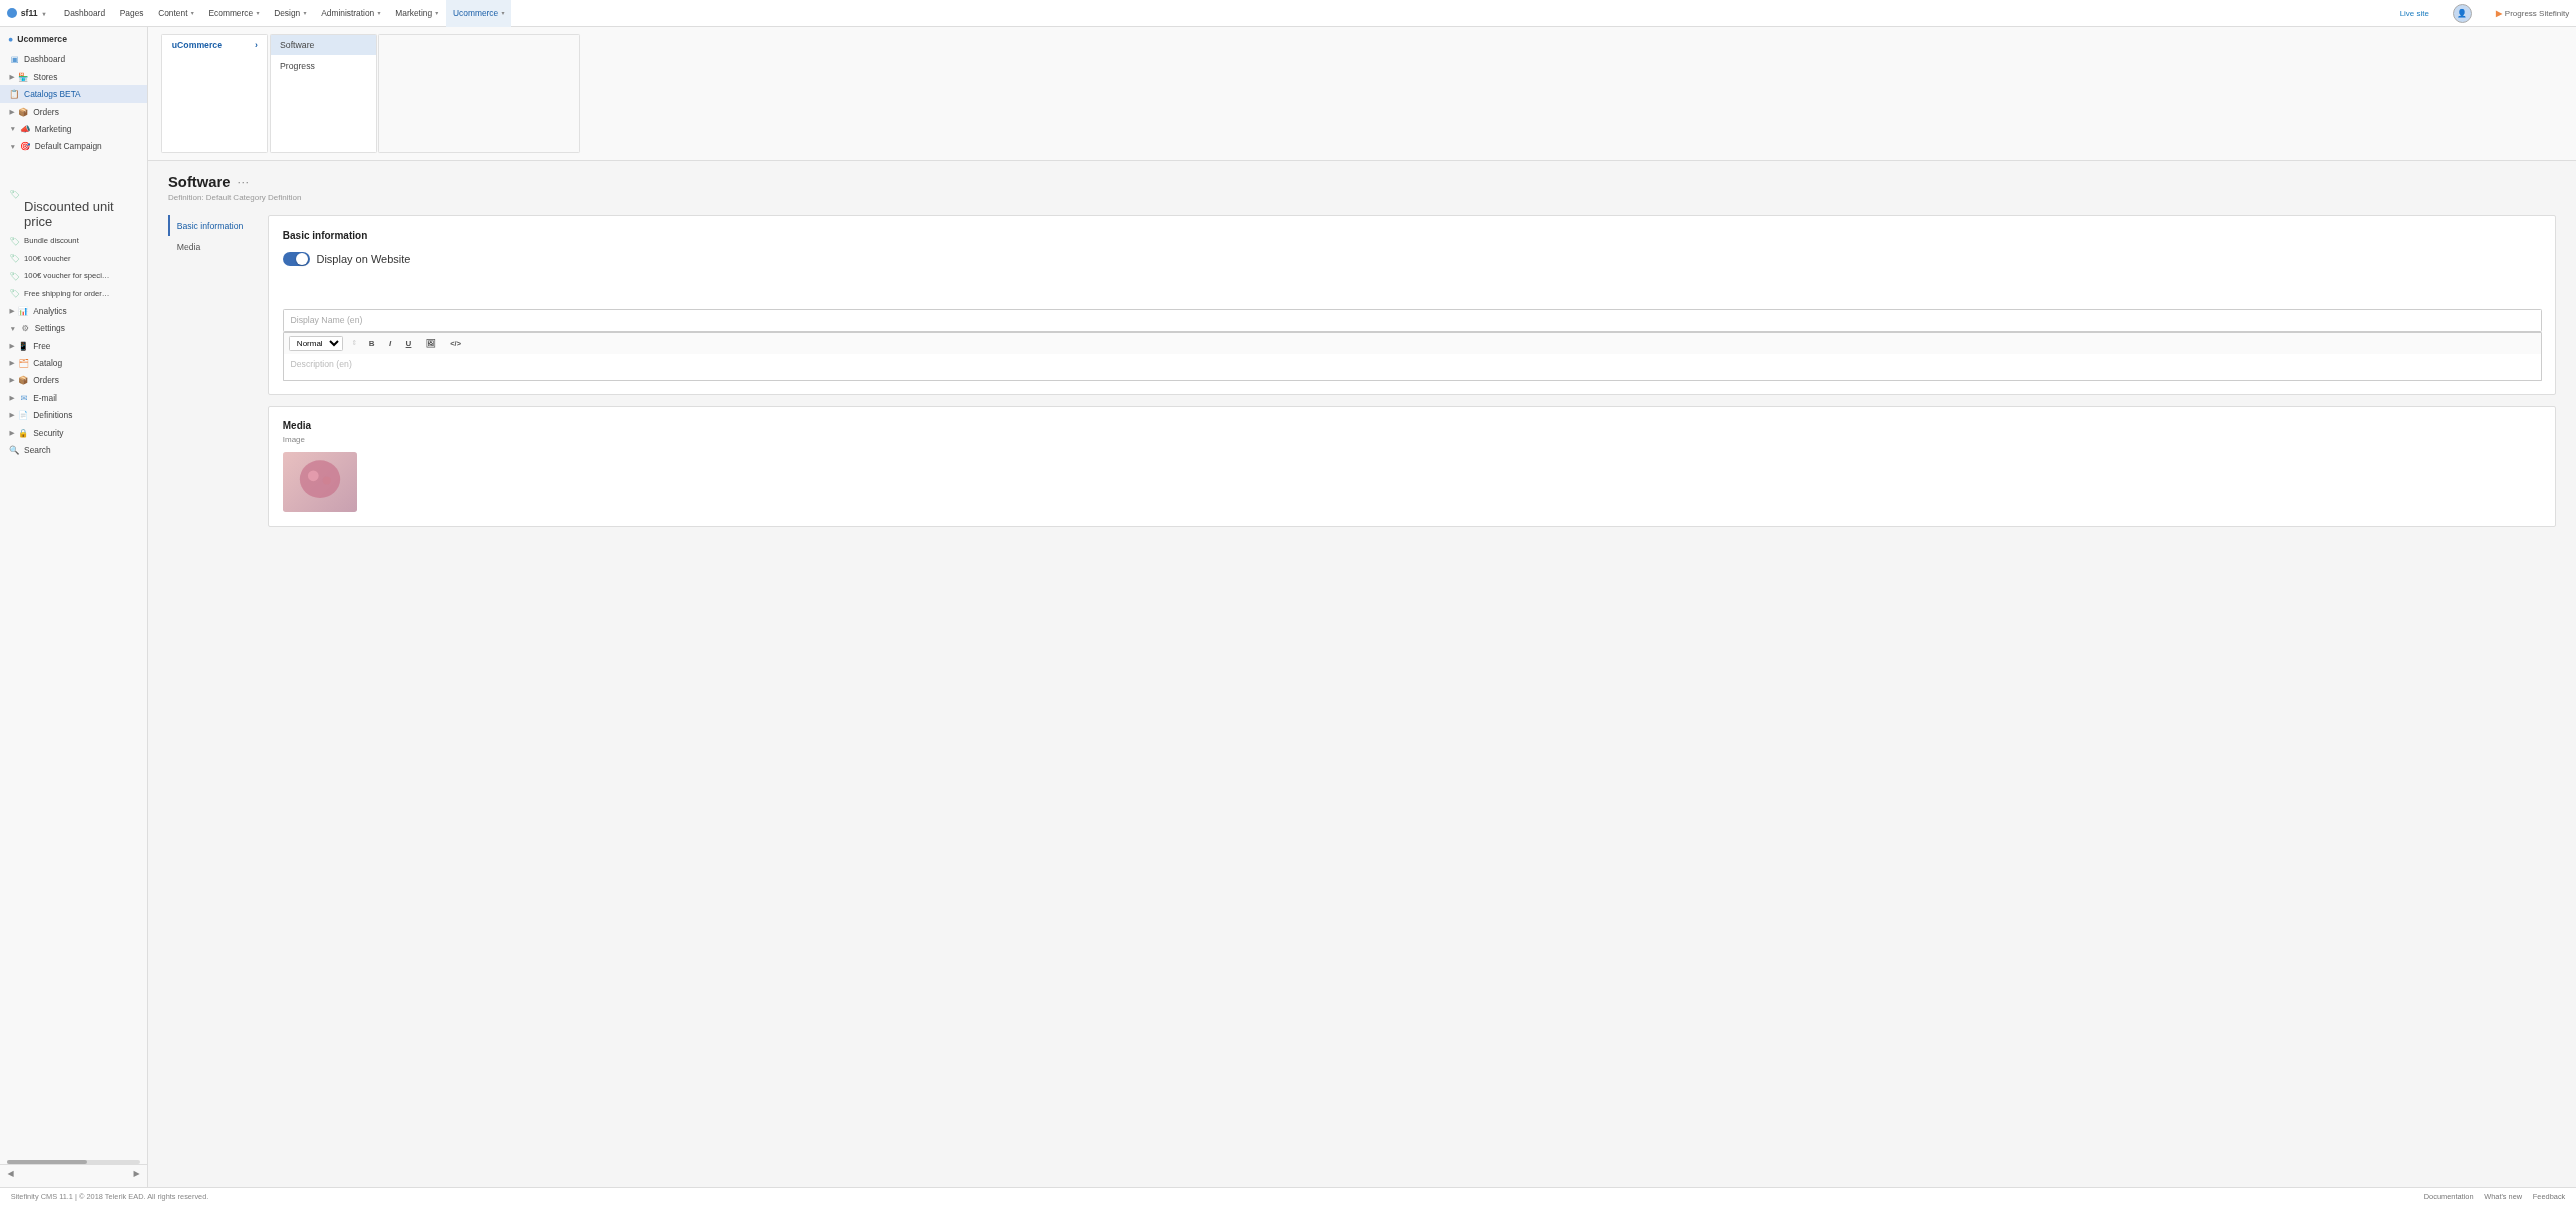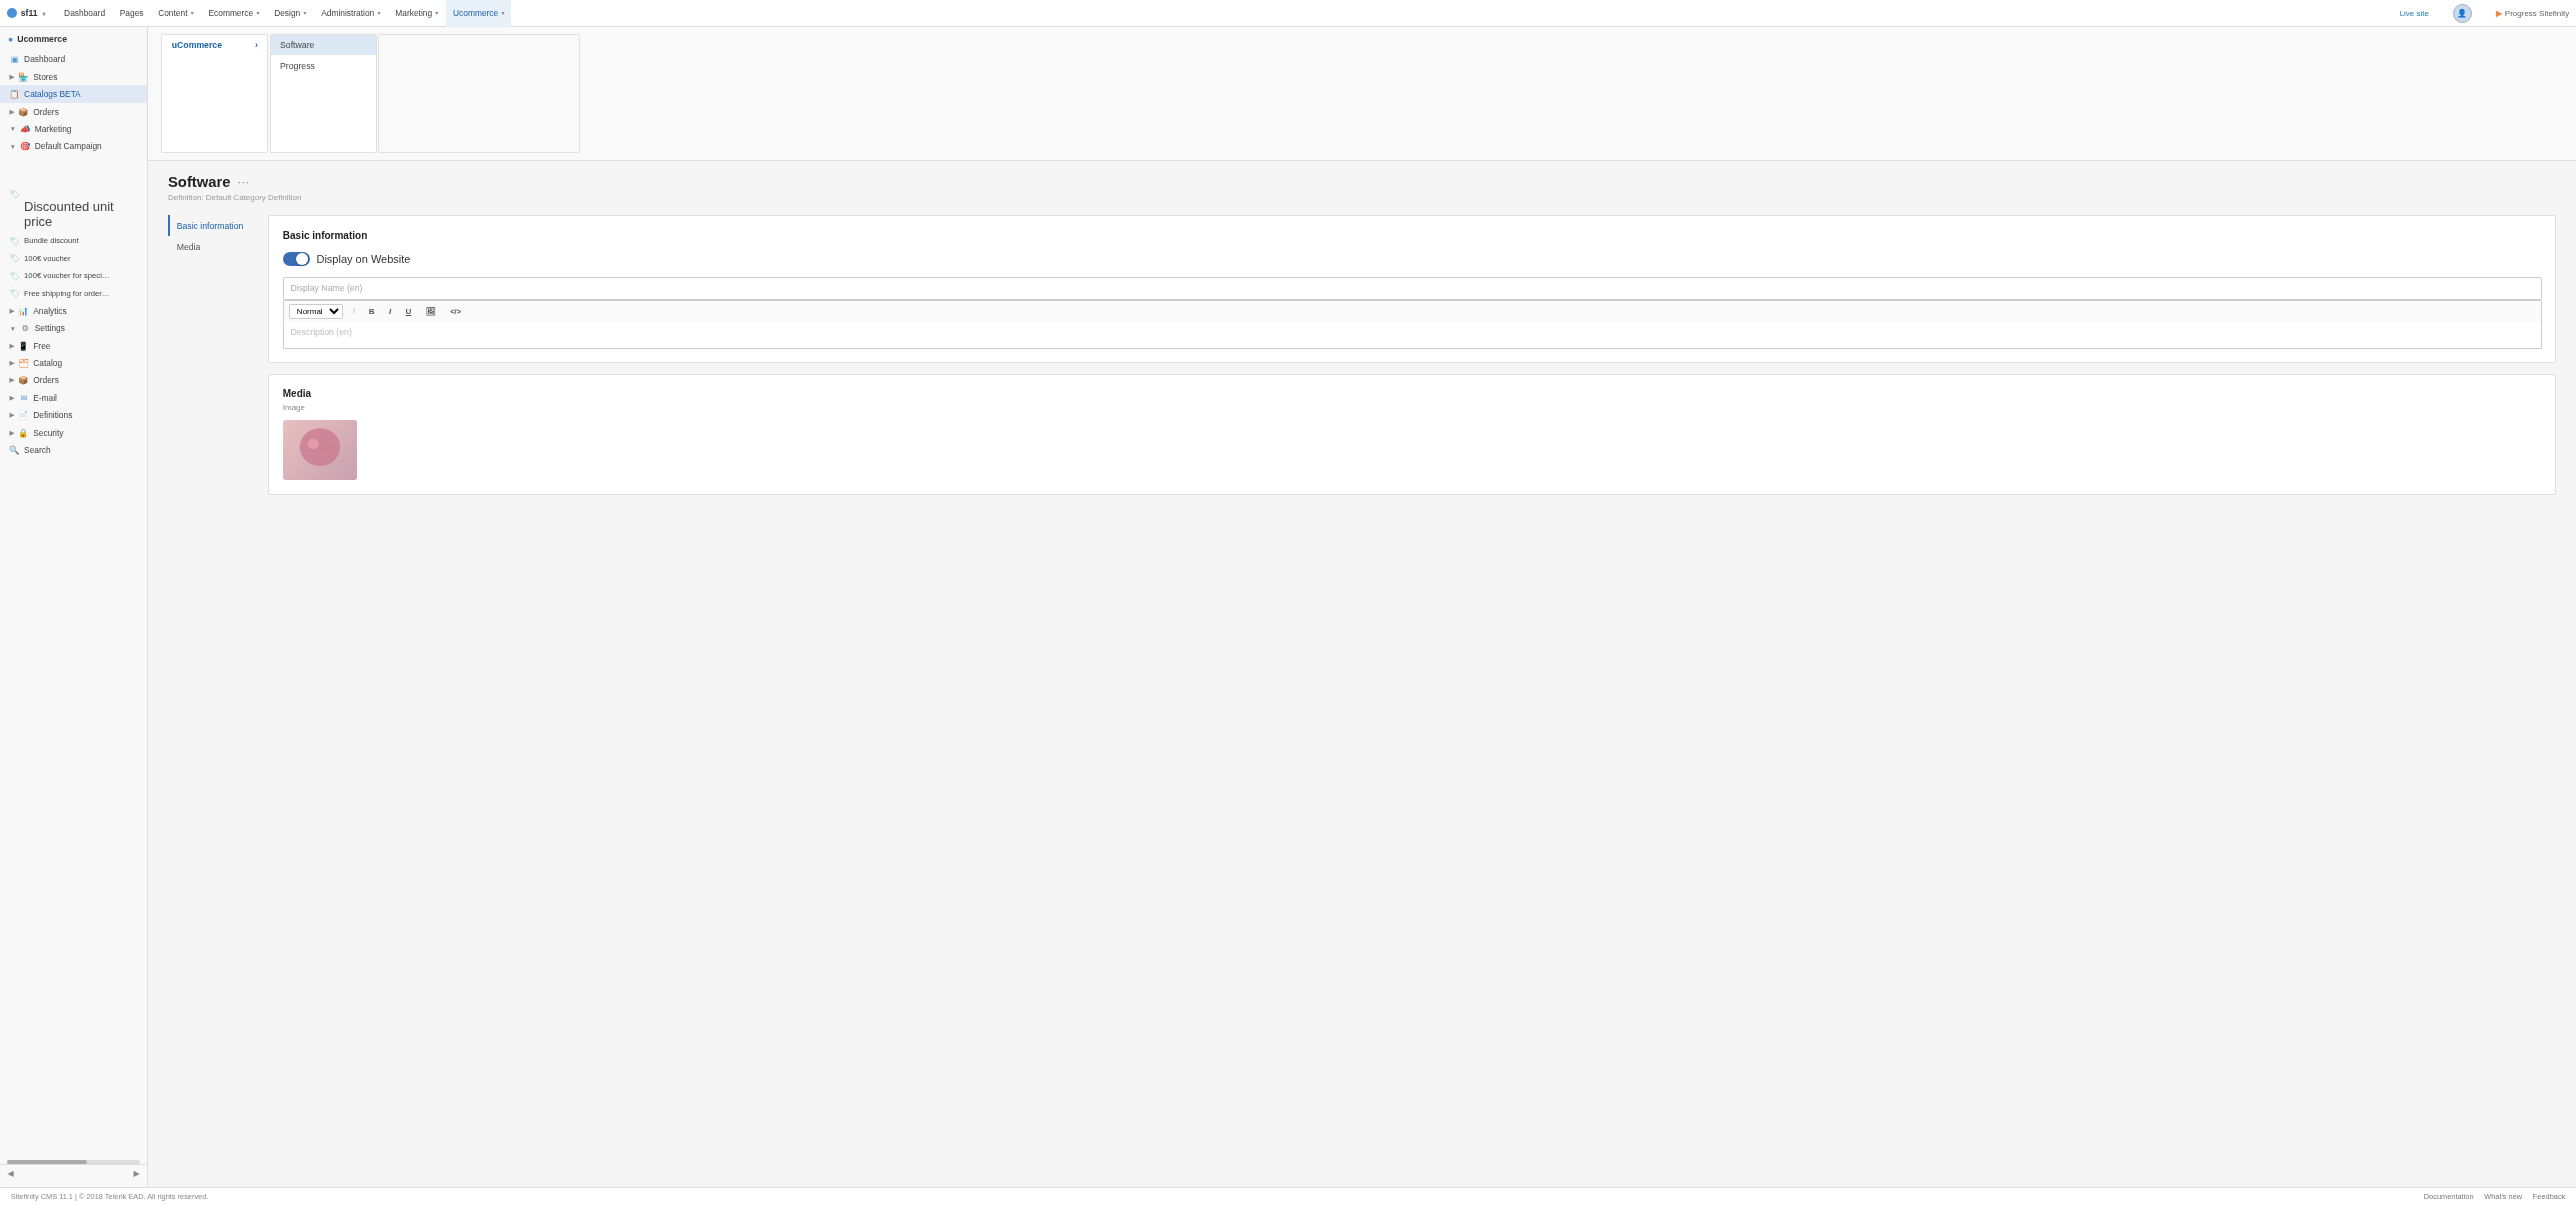--- a/index.html
+++ b/index.html
@@ -61,21 +61,21 @@
     .form-section { background: #fff; border: 0.7px solid #ddd; border-radius: 2px; padding: 13.4px; }
     .section-title { font-size: 10px; font-weight: 600; color: #222; margin-bottom: 10.7px; }
 
     
     .toggle-row { display: flex; align-items: center; gap: 6.7px; margin-bottom: 10.7px; }
     .toggle { width: 27px; height: 14.8px; background: #3a6db5; border-radius: 7.4px; position: relative; cursor: pointer; flex-shrink: 0; }
     .toggle .knob { width: 12px; height: 12px; background: #fff; border-radius: 50%; position: absolute; top: 1.3px; right: 1.3px; box-shadow: 0 0.7px 2px rgba(0,0,0,0.3); }
     .toggle-label { font-size: 11px; color: #333; }
 
     
-    .form-input { width: 100%; border: 0.7px solid #ccc; border-radius: 1.3px; padding: 5.4px 6.7px; font-size: 8.7px; color: #333; outline: none; background: #fff; }
+    .form-input { width: 100%; border: 0.7px solid #ccc; border-radius: 1.3px; padding: 5.4px 6.7px; font-size: 8.7px; color: #333; outline: none; background: #fff; margin-top: 32px; }
     .form-input::placeholder { color: #aaa; }
     .field-hint { font-size: 7.4px; color: #aaa; margin-top: 2px; margin-bottom: 6.7px; }
 
     
     .rt-toolbar { display: flex; align-items: center; gap: 9px; border: 0.7px solid #ccc; border-bottom: none; background: #fafafa; padding: 2.7px 5.4px; border-radius: 1.3px 1.3px 0 0; }
     .rt-select { border: 0.7px solid #ccc; border-radius: 1.3px; padding: 1.3px 2.7px; font-size: 8px; background: #fff; }
     .rt-btn { background: none; border: none; cursor: pointer; padding: 1.3px 2.7px; font-size: 8px; color: #555; font-weight: bold; }
     .rt-area { width: 100%; border: 0.7px solid #ccc; border-top: none; border-radius: 0 0 1.3px 1.3px; padding: 5.4px 6.7px; font-size: 8.7px; color: #999; min-height: 27px; background: #fff; }
 
     

